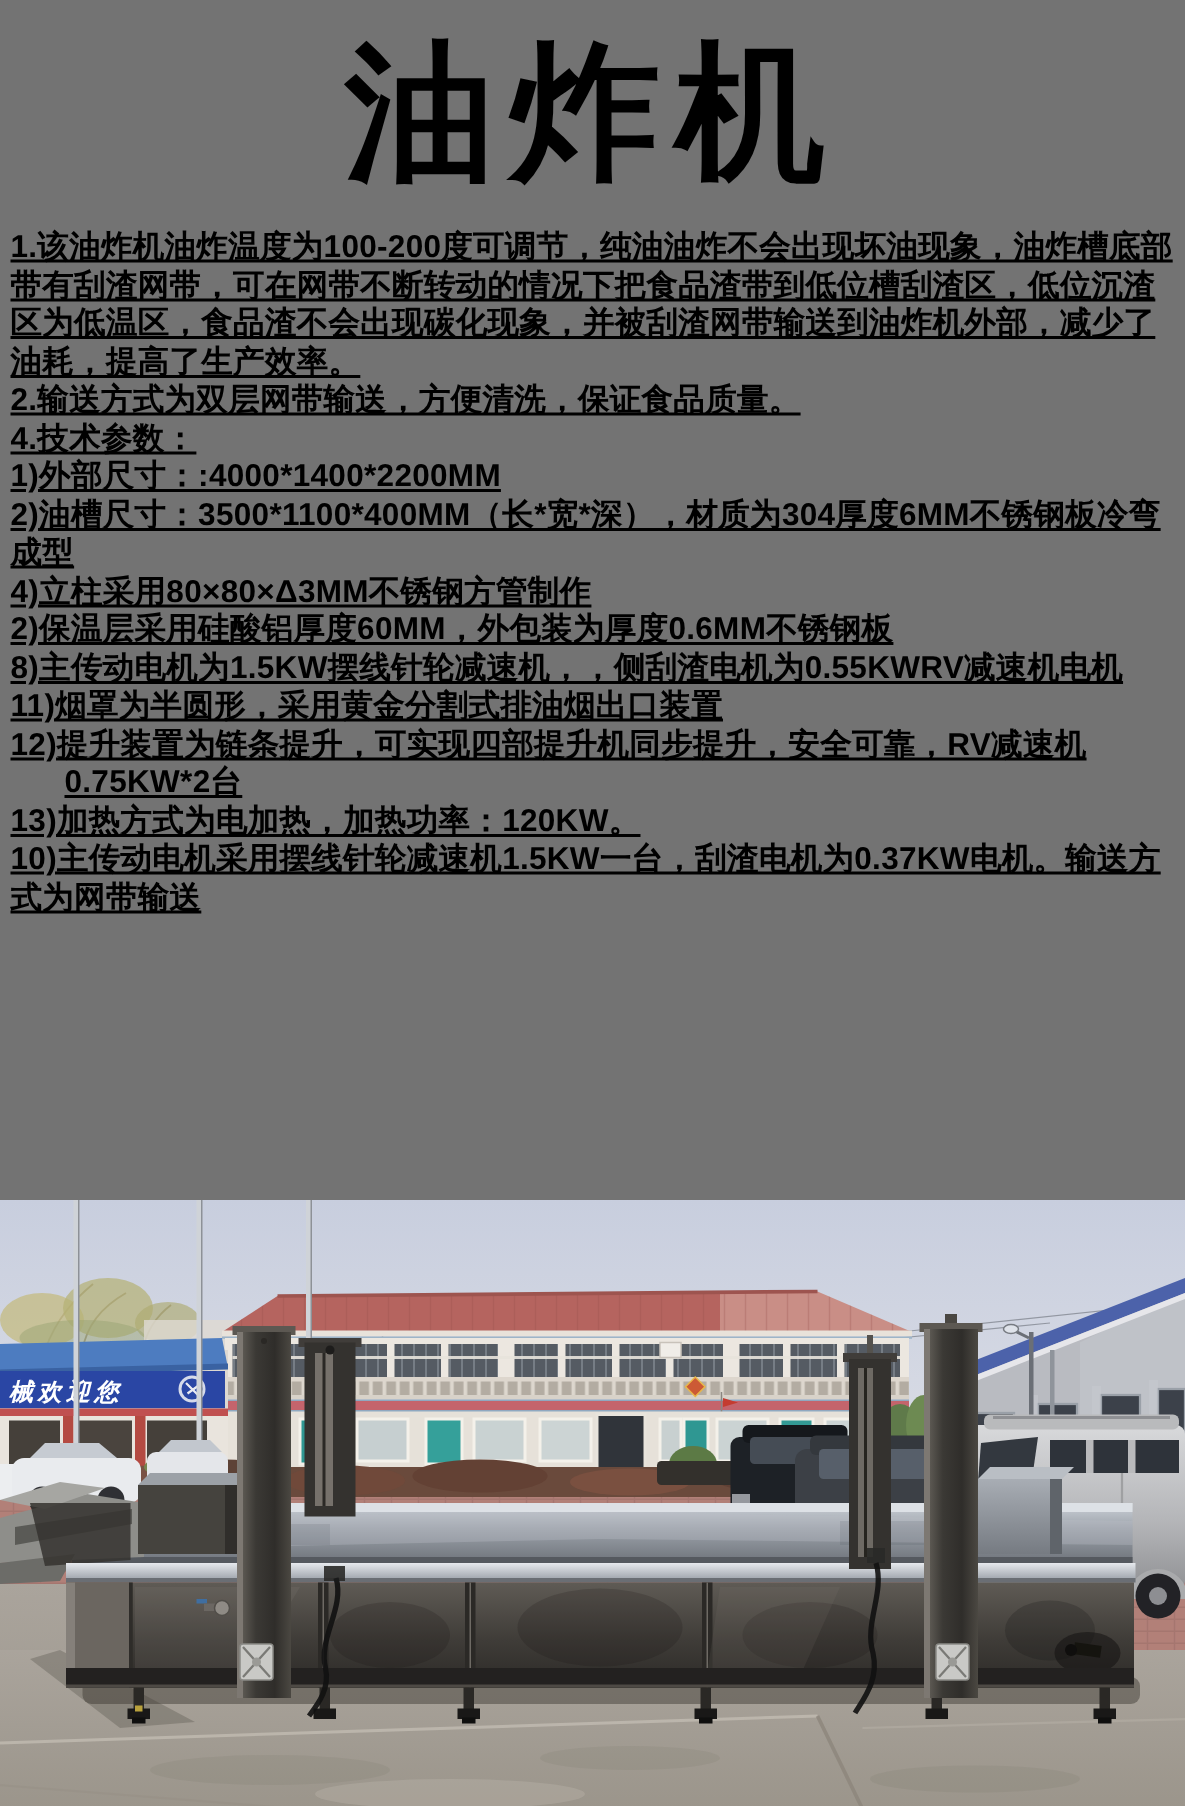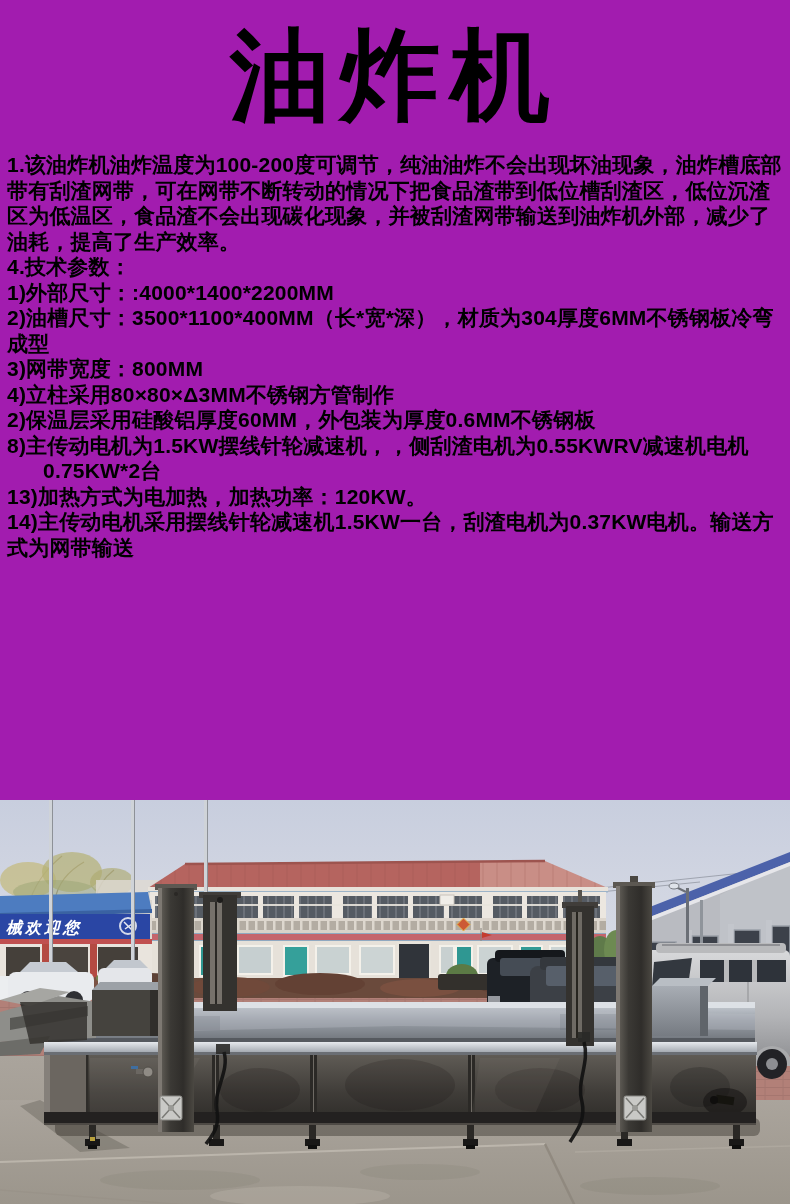--- a/index.html
+++ b/index.html
@@ -1,49 +1,51 @@
 <!DOCTYPE html>
 <html><head>
 <meta charset="utf-8">
 <style>
   html,body{margin:0;padding:0;background:#fff;}
-  #page{width:790px;height:1204px;overflow:hidden;background:#a21caf;position:relative;
+  #page{width:790px;height:1204px;overflow:hidden;background:#737373;position:relative;
         font-family:"Liberation Sans","DejaVu Sans",sans-serif;color:#000;}
   .title-wrap{height:150px;display:flex;align-items:center;justify-content:center;}
   .title-wrap h1{margin:0;font-size:100px;font-weight:700;letter-spacing:10px;line-height:1;
                  font-family:"Liberation Sans","DejaVu Sans",sans-serif;}
   .description{height:648px;overflow:hidden;padding:2px 6px 0 7px;
                font-size:21px;line-height:25.5px;font-weight:600;letter-spacing:.2px;
                text-align:left;}
-  .description .para{margin:0;}
+  .description .para{margin:0;text-decoration:underline;}
   .description .para.indent{padding-left:36px;}
   .photo{width:790px;height:406px;position:relative;overflow:hidden;background:#ccd2e0;}
   .photo svg{display:block;}
 </style>
 </head>
 <body>
 
 <div id="page">
 
   <div class="title-wrap">
     <h1>油炸机</h1>
   </div>
 
   <div class="description">
       <div class="para">1.该油炸机油炸温度为100-200度可调节，纯油油炸不会出现坏油现象，油炸槽底部带有刮渣网带，可在网带不断转动的情况下把食品渣带到低位槽刮渣区，低位沉渣区为低温区，食品渣不会出现碳化现象，并被刮渣网带输送到油炸机外部，减少了油耗，提高了生产效率。</div>
+      <div class="para">2.输送方式为双层网带输送，方便清洗，保证食品质量。</div>
       <div class="para">4.技术参数：</div>
       <div class="para">1)外部尺寸：:4000*1400*2200MM</div>
       <div class="para">2)油槽尺寸：3500*1100*400MM（长*宽*深），材质为304厚度6MM不锈钢板冷弯成型</div>
-      <div class="para">3)网带宽度：800MM</div>
       <div class="para">4)立柱采用80×80×Δ3MM不锈钢方管制作</div>
       <div class="para">2)保温层采用硅酸铝厚度60MM，外包装为厚度0.6MM不锈钢板</div>
       <div class="para">8)主传动电机为1.5KW摆线针轮减速机，，侧刮渣电机为0.55KWRV减速机电机</div>
+      <div class="para">11)烟罩为半圆形，采用黄金分割式排油烟出口装置</div>
+      <div class="para">12)提升装置为链条提升，可实现四部提升机同步提升，安全可靠，RV减速机</div>
       <div class="para indent">0.75KW*2台</div>
       <div class="para">13)加热方式为电加热，加热功率：120KW。</div>
-      <div class="para">14)主传动电机采用摆线针轮减速机1.5KW一台，刮渣电机为0.37KW电机。输送方式为网带输送</div>
+      <div class="para">10)主传动电机采用摆线针轮减速机1.5KW一台，刮渣电机为0.37KW电机。输送方式为网带输送</div>
     </div>
 
   <div class="photo">
     <svg width="790" height="406" viewBox="0 0 790 406">
       <defs>
         <linearGradient id="g-sky" x1="0" y1="0" x2="0" y2="1">
           <stop offset="0" stop-color="#c8cede"></stop>
             <stop offset="0.7" stop-color="#d9dce5"></stop>
             <stop offset="1" stop-color="#e2e3e9"></stop>
         </linearGradient>

